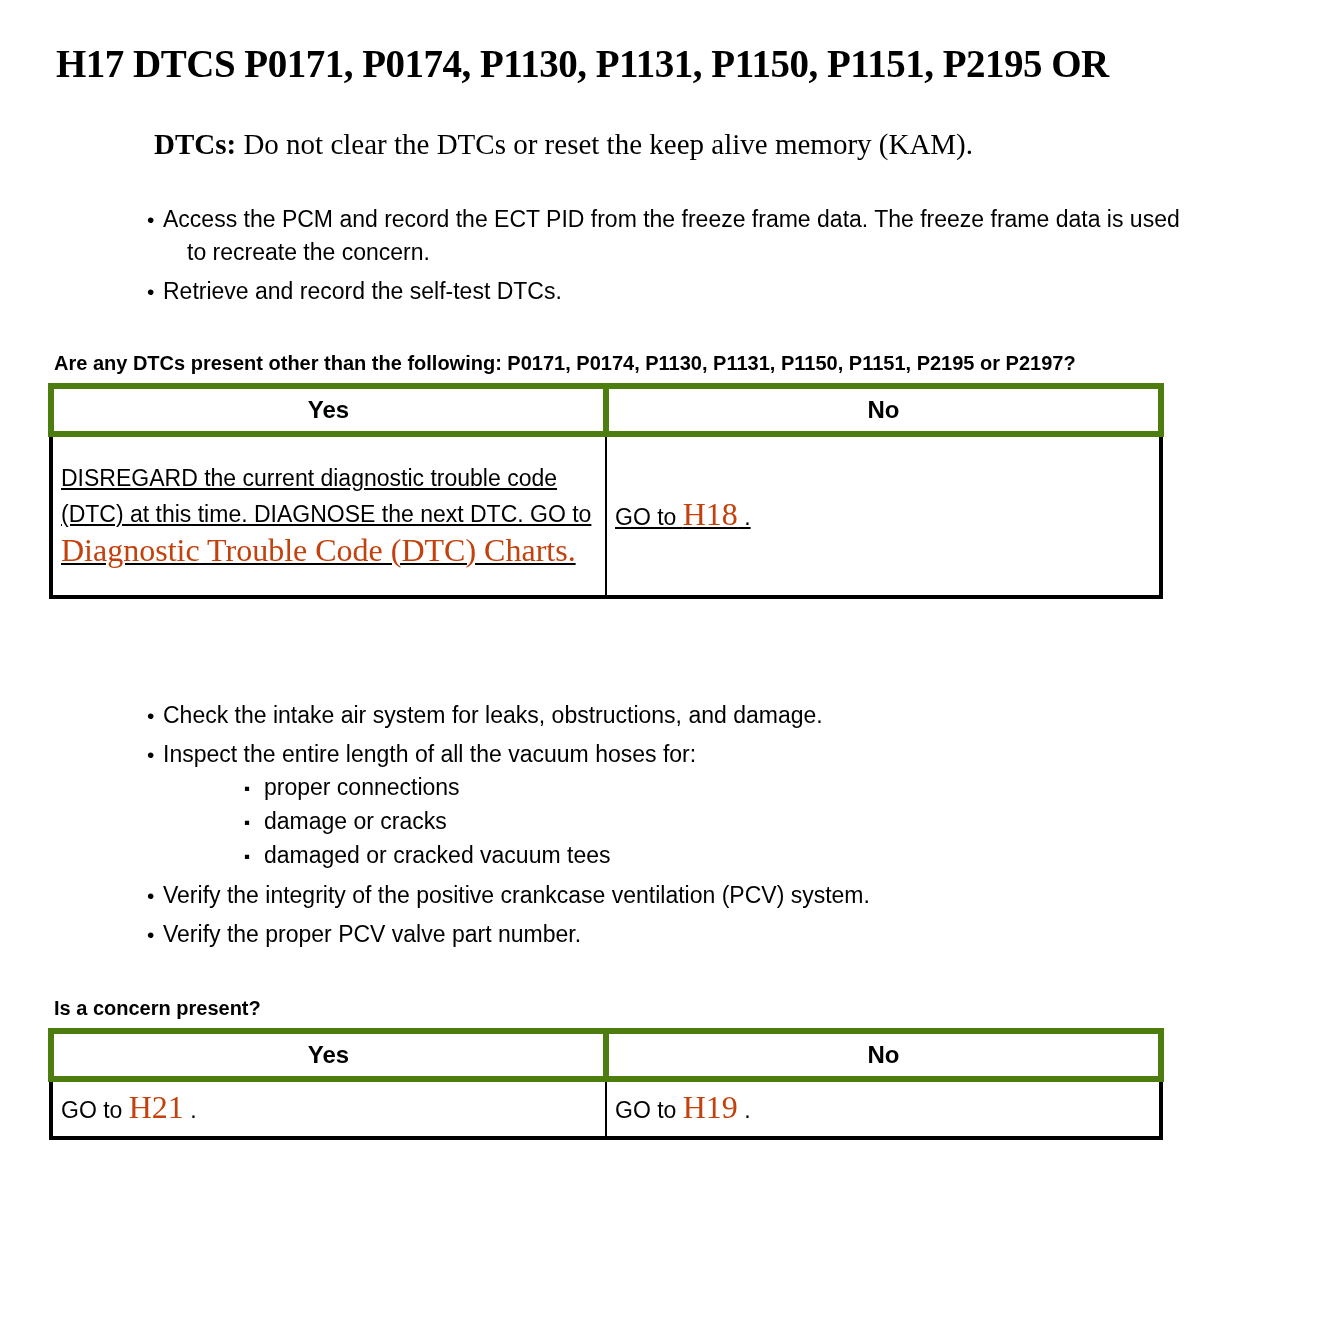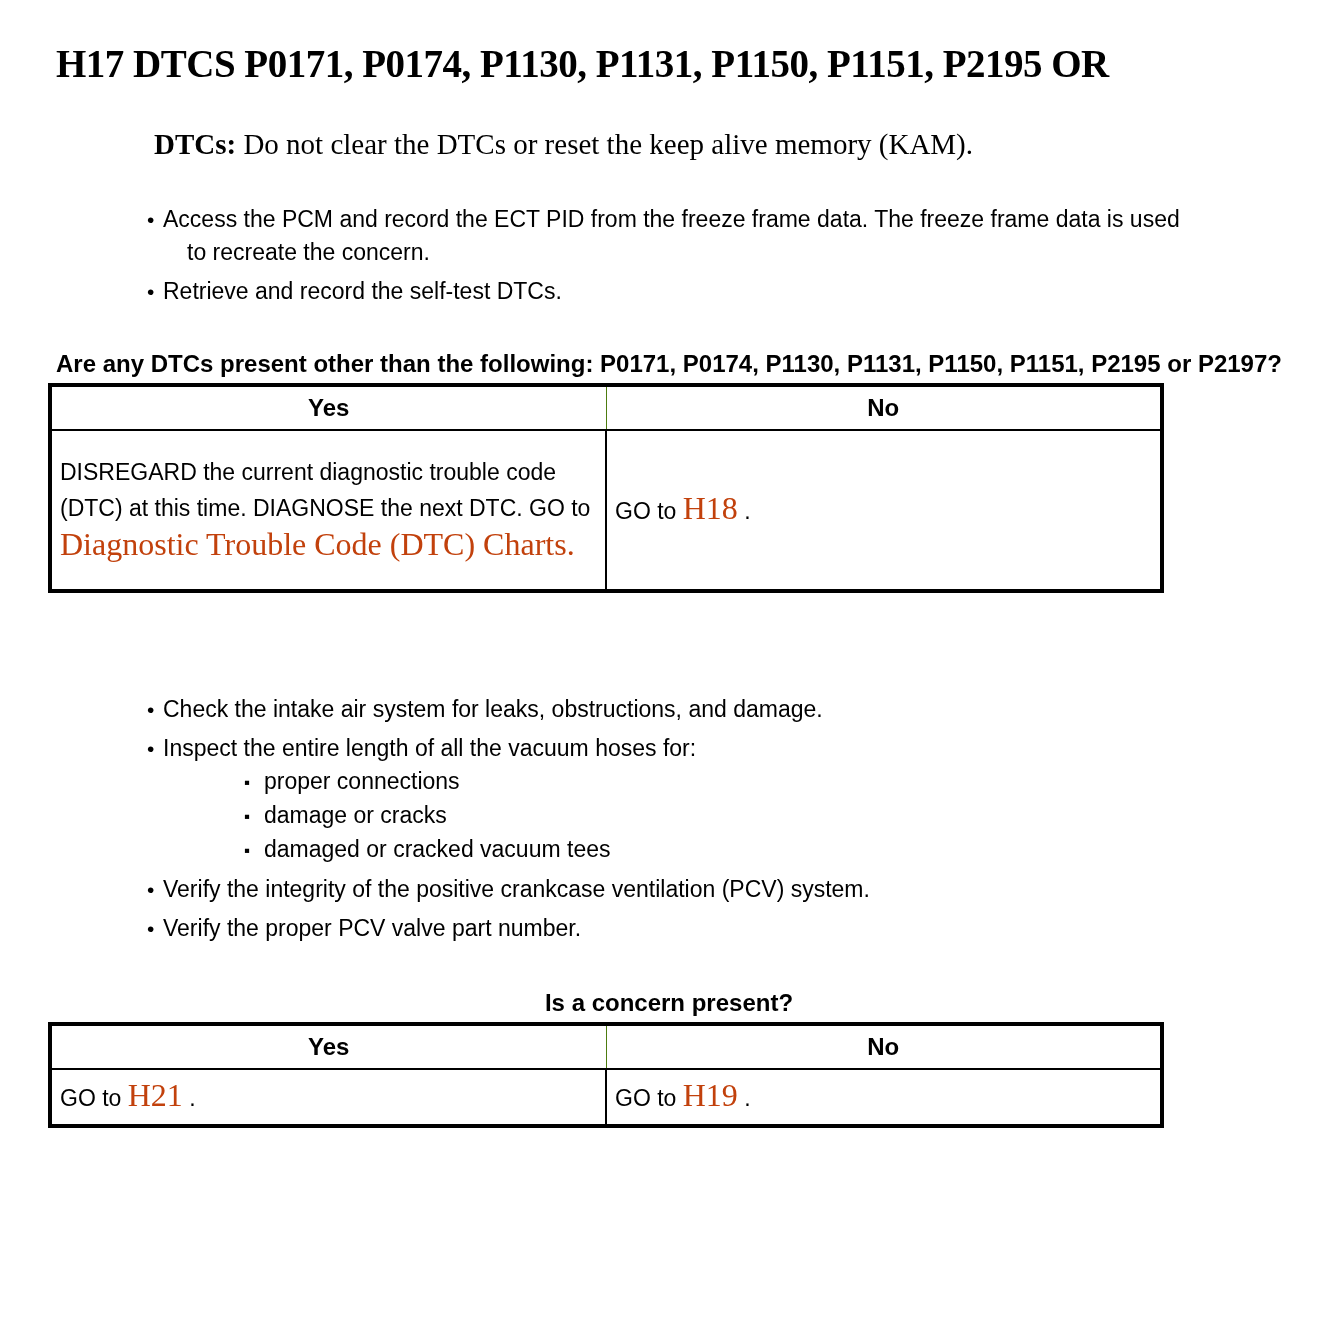--- a/index.html
+++ b/index.html
@@ -75,56 +75,55 @@
     display: inline-block;
     width: 20px;
     font-size: 17px;
     vertical-align: 1px;
   }
 
   
   .question {
     font-family: "Liberation Sans", sans-serif;
     font-weight: 700;
-    font-size: 24px;
+    font-size: 20px;
     line-height: 31px;
     margin: 40px 0 4px 6px;
     max-width: 1245px;
-    text-align: center;
   }
   .question-2 { margin-top: 42px; }
 
   
   table.decision {
     border-collapse: collapse;
     table-layout: fixed;
     width: 1116px;
     border: 4px solid #000;
     margin-left: 0;
   }
   table.decision th {
     width: 50%;
-    border: 1px solid #4d7c0f;
+    border: 6px solid #4d7c0f;
     font-family: "Liberation Sans", sans-serif;
     font-weight: 700;
     font-size: 24px;
     height: 42px;
     text-align: center;
     vertical-align: middle;
     padding: 0;
   }
   table.decision td {
     border: 2px solid #000;
     font-family: "Liberation Sans", sans-serif;
     font-size: 23px;
     line-height: 36px;
     vertical-align: middle;
     padding: 4px 10px 6px 8px;
   }
-  .tall-row td { height: 148px; }
+  .tall-row td { height: 148px; text-decoration: underline; }
   .short-row td { height: 44px; }
 
   
   .serif-link {
     font-family: "Liberation Serif", serif;
     font-size: 32px;
     color: #c2410c;
     cursor: pointer;
   }
 

